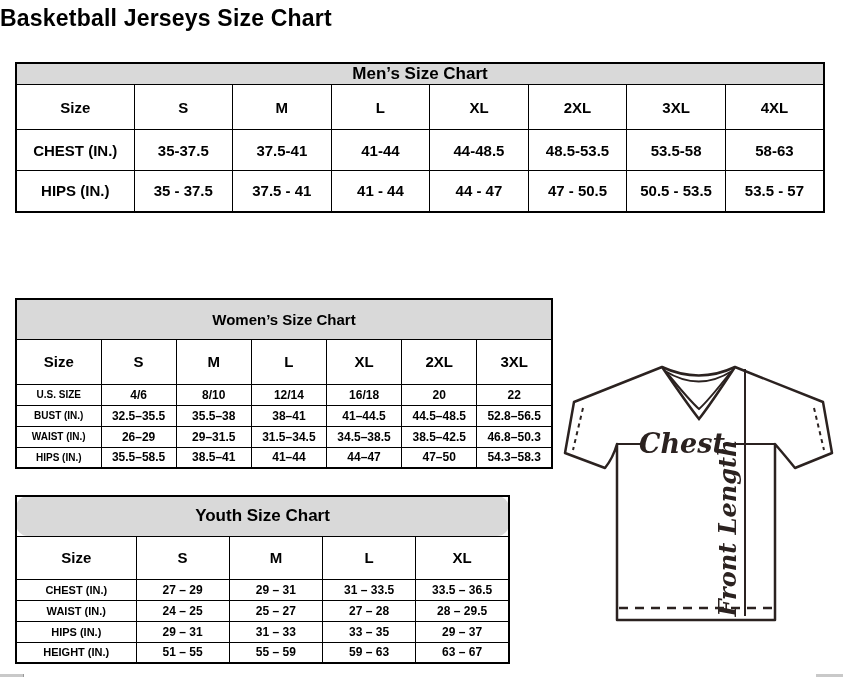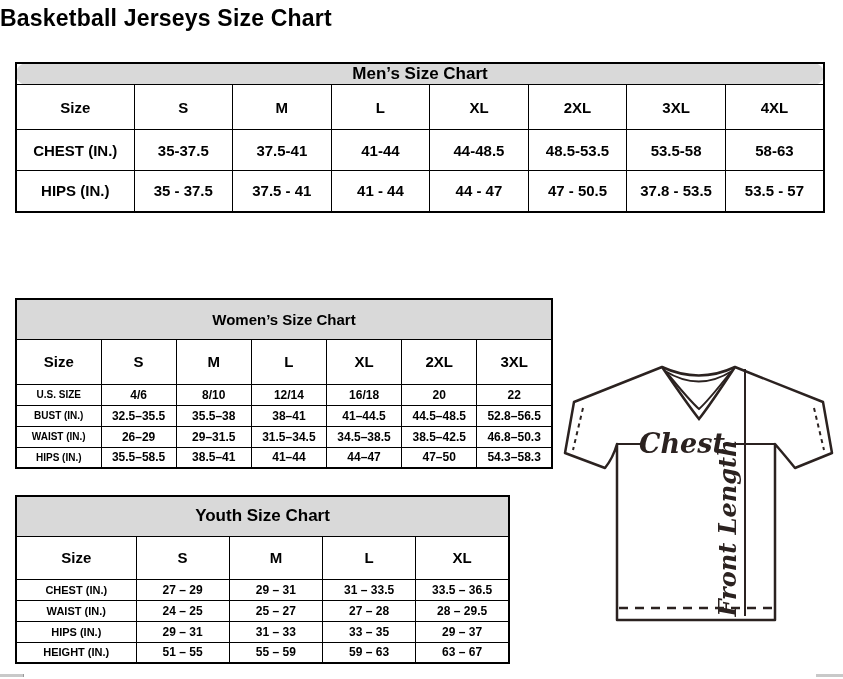--- a/index.html
+++ b/index.html
@@ -25,30 +25,30 @@
     border-collapse:collapse; table-layout:fixed; width:100%;
     border:2px solid var(--border);
   }
   table.sizetable td {
     border:1px solid var(--border);
     text-align:center; vertical-align:middle;
     font-weight:bold; padding:0; overflow:hidden; white-space:nowrap;
   }
   td.ttitle { background:var(--header-bg); }
 
-  .men   .trow-title td { height:20px; font-size:17px;border-radius:18px; }
+  .men   .trow-title td { height:20px; font-size:17px; }
   .men   .trow-head  td { height:45px; font-size:15px; }
   .men   .trow-data  td { height:41px; font-size:15px; }
 
   .women .trow-title td { height:40px; font-size:15px; }
   .women .trow-head  td { height:45px; font-size:15px; }
   .women .trow-data  td { height:21px; font-size:12px; }
   .women .trow-data  td.rlabel { font-size:10px; }
 
-  .youth .trow-title td { height:40px; font-size:17px; }
+  .youth .trow-title td { height:40px; font-size:17px;border-radius:12px; }
   .youth .trow-head  td { height:43px; font-size:15px; }
   .youth .trow-data  td { height:21px; font-size:12px; }
   .youth .trow-data  td.rlabel { font-size:11px; }
 
   .jersey { position:absolute; left:562px; top:358px; width:278px; height:272px; }
   .jersey text {
     font-family:"DejaVu Serif", serif; font-style:italic; font-weight:bold;
     fill:var(--ink);
   }
 
@@ -99,21 +99,21 @@
             <td>53.5-58</td>
             <td>58-63</td>
           </tr>
           <tr class="trow-data">
             <td class="rlabel">HIPS (IN.)</td>
             <td>35 - 37.5</td>
             <td>37.5 - 41</td>
             <td>41 - 44</td>
             <td>44 - 47</td>
             <td>47 - 50.5</td>
-            <td>37.8 - 53.5</td>
+            <td>50.5 - 53.5</td>
             <td>53.5 - 57</td>
           </tr>
         </tbody>
       </table>
     </div>
   <div class="tblwrap women">
       <table class="sizetable">
         <colgroup>
           <col style="width: 85px;">
           <col>

